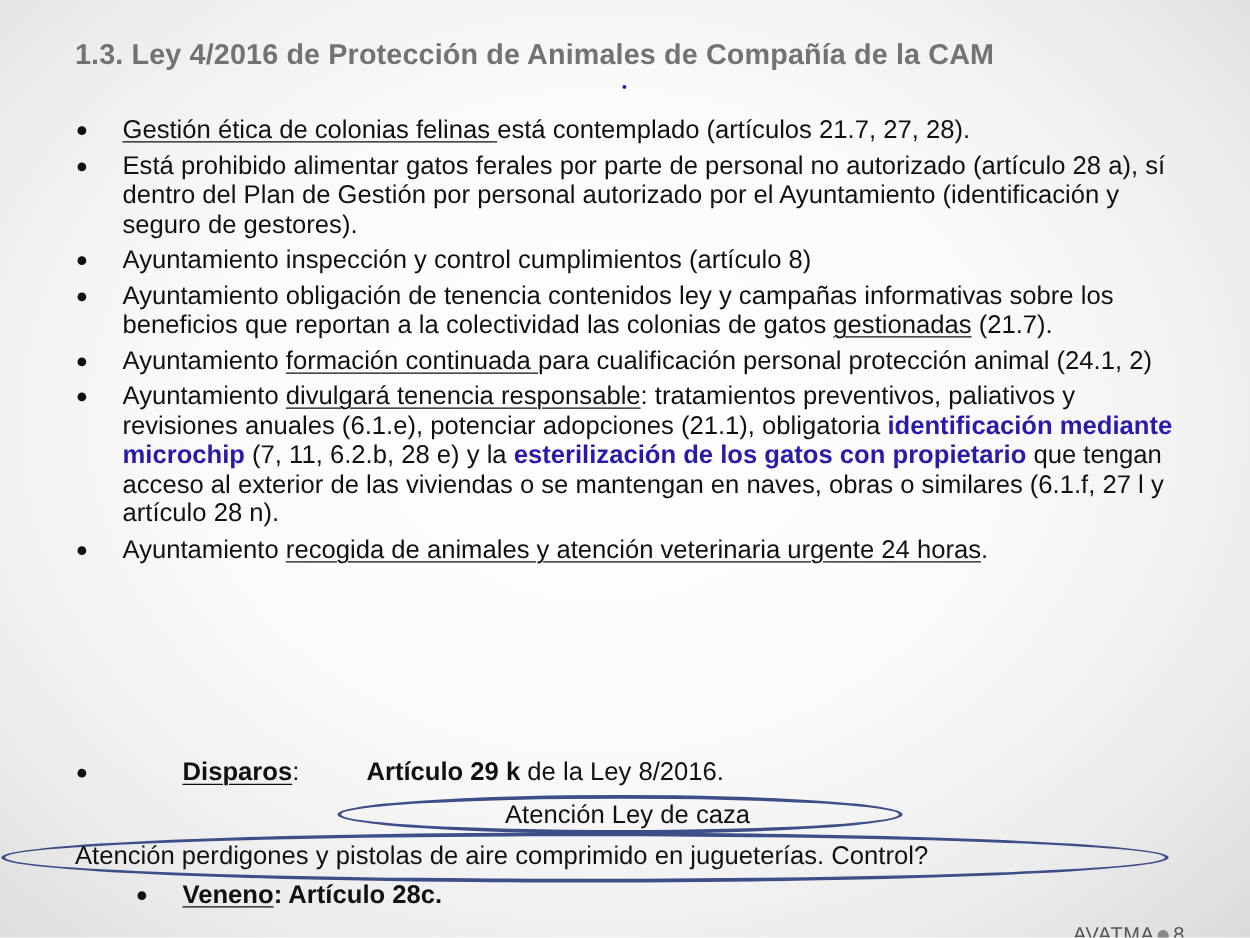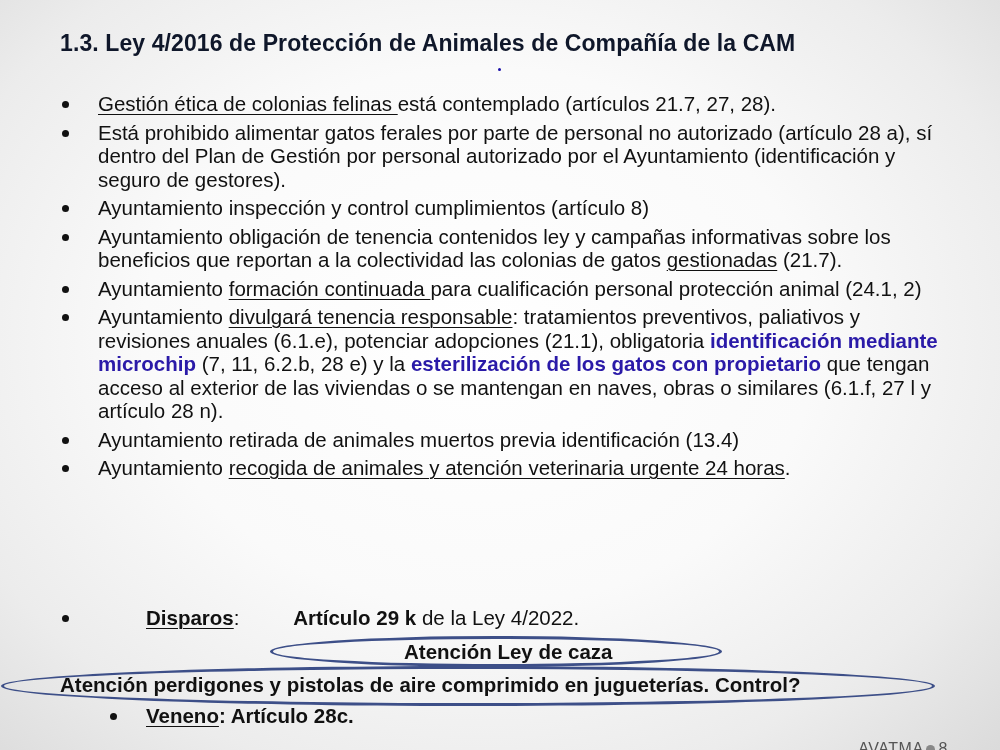--- a/index.html
+++ b/index.html
@@ -9,63 +9,62 @@
       font-family: "Liberation Sans", sans-serif;
       color: #111;
     }
     .corner {
       position: absolute; left: -14px; top: -14px; width: 28px; height: 28px;
       border-radius: 50%; border: 3px solid #333; border-right-color: transparent; border-bottom-color: transparent;
       opacity: .6;
     }
     .title {
       position: absolute; left: 60px; top: 30px;
-      font-size: 23px; font-weight: bold; color: #0f172a; white-space: nowrap;
+      font-size: 23px; font-weight: bold; color: #737373; white-space: nowrap;
       letter-spacing: 0.1px;
       text-align: right;
     }
     .dot-mark {
       position: absolute; left: 498px; top: 68px; width: 3px; height: 3px; border-radius: 50%;
       background: #1a0fa8;
     }
     .body-text { font-size: 20.5px; line-height: 23.5px; }
     .bullets { position: absolute; left: 60px; top: 92px; width: 890px; margin: 0; padding: 0; list-style: none; }
     .bullets li { position: relative; padding-left: 38px; margin-bottom: 5px; }
     .bullets li::before {
       content: ""; position: absolute; left: 2px; top: 9px; width: 7px; height: 7px; border-radius: 50%; background: #111;
     }
     .u { text-decoration: underline; text-underline-offset: 3px; text-decoration-thickness: 1px; }
     .hl { color: #2a1aa8; font-weight: bold; }
     .b { font-weight: bold; margin-left: 48px; }
-    .line { position: absolute; white-space: nowrap; font-weight: bold; }
+    .line { position: absolute; white-space: nowrap; }
     .ellipse { position: absolute; border: 3px solid #3d4f88; border-radius: 50%; box-sizing: border-box; }
     .footer { position: absolute; right: 52px; top: 704px; font-size: 16px; color: #555; letter-spacing: 0.5px; white-space: nowrap; margin-top: 36px; }
     .footer .sep { display: inline-block; width: 9px; height: 9px; border-radius: 50%; background: #888; margin: 0 4px 1px 2px; vertical-align: middle; }
   </style>
 </head>
 <body>
 
 <div class="corner"></div>
 
 <div class="title">1.3.  Ley 4/2016 de Protección de Animales de Compañía de la CAM</div>
 <div class="dot-mark"></div>
 
 <ul class="bullets body-text">
   <li><span class="u">Gestión ética de colonias felinas </span><span>está contemplado (artículos 21.7, 27, 28).</span></li>
   <li><span>Está prohibido alimentar gatos ferales por parte de personal no autorizado (artículo 28 a), sí dentro del Plan de Gestión por personal autorizado por el Ayuntamiento (identificación y seguro de gestores).</span></li>
   <li><span>Ayuntamiento inspección y control cumplimientos (artículo 8)</span></li>
   <li><span>Ayuntamiento obligación de tenencia contenidos ley y campañas informativas sobre los beneficios que reportan a la colectividad las colonias de gatos </span><span class="u">gestionadas</span><span> (21.7).</span></li>
   <li><span>Ayuntamiento </span><span class="u">formación continuada </span><span>para cualificación personal protección animal (24.1, 2)</span></li>
   <li><span>Ayuntamiento </span><span class="u">divulgará tenencia responsable</span><span>:  tratamientos preventivos, paliativos y revisiones anuales (6.1.e), potenciar adopciones (21.1), obligatoria </span><span class="hl">identificación mediante microchip</span><span> (7, 11, 6.2.b, 28 e) y la </span><span class="hl">esterilización de los gatos con propietario</span><span> que tengan acceso al exterior de las viviendas o se mantengan en naves, obras o similares (6.1.f, 27 l y artículo 28 n).</span></li>
-  <li><span>Ayuntamiento retirada de animales muertos previa identificación (13.4)</span></li>
   <li><span>Ayuntamiento </span><span class="u">recogida de animales y atención veterinaria urgente 24 horas</span><span>.</span></li>
 </ul>
 
 <ul class="bullets body-text" style="top:606px;">
-  <li><span class="u b">Disparos</span><span>: </span><span class="b">Artículo 29 k</span><span> de la Ley 4/2022.</span></li>
+  <li><span class="u b">Disparos</span><span>: </span><span class="b">Artículo 29 k</span><span> de la Ley 8/2016.</span></li>
 </ul>
 
 <div class="ellipse" style="left:270px; top:636px; width:452px; height:31px;"></div>
 <div class="line body-text" style="left:404px; top:640px;">Atención Ley de caza</div>
 
 <div class="ellipse" style="left:1px; top:666px; width:934px; height:40px;"></div>
 <div class="line body-text" style="left:60px; top:673px;">Atención perdigones y pistolas de aire comprimido en jugueterías. Control?</div>
 
 <ul class="bullets body-text" style="top:704px;">
   <li class="b"><span class="u">Veneno</span><span>: Artículo 28c.</span></li>

